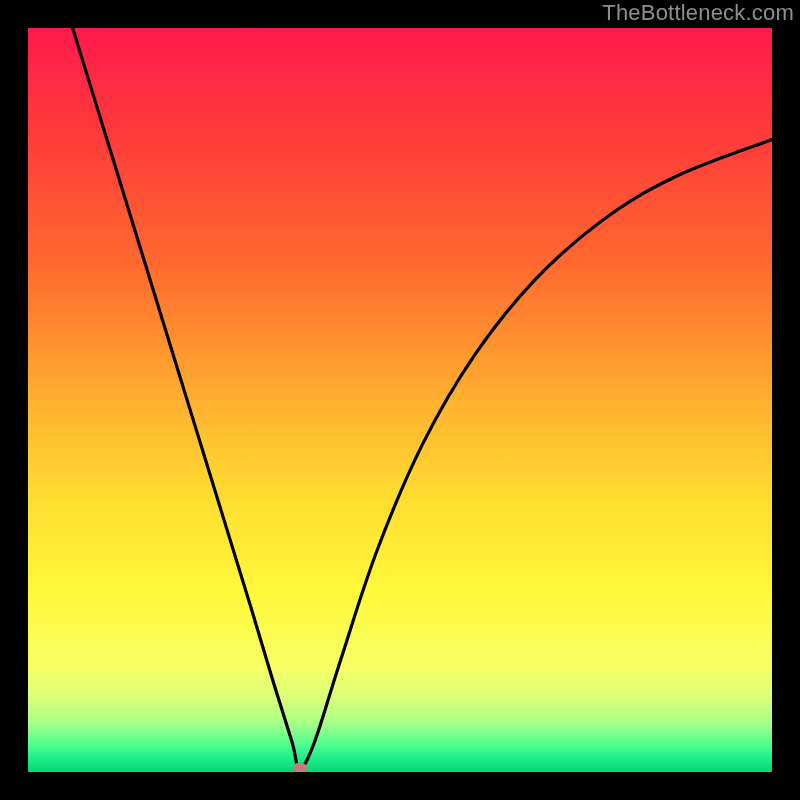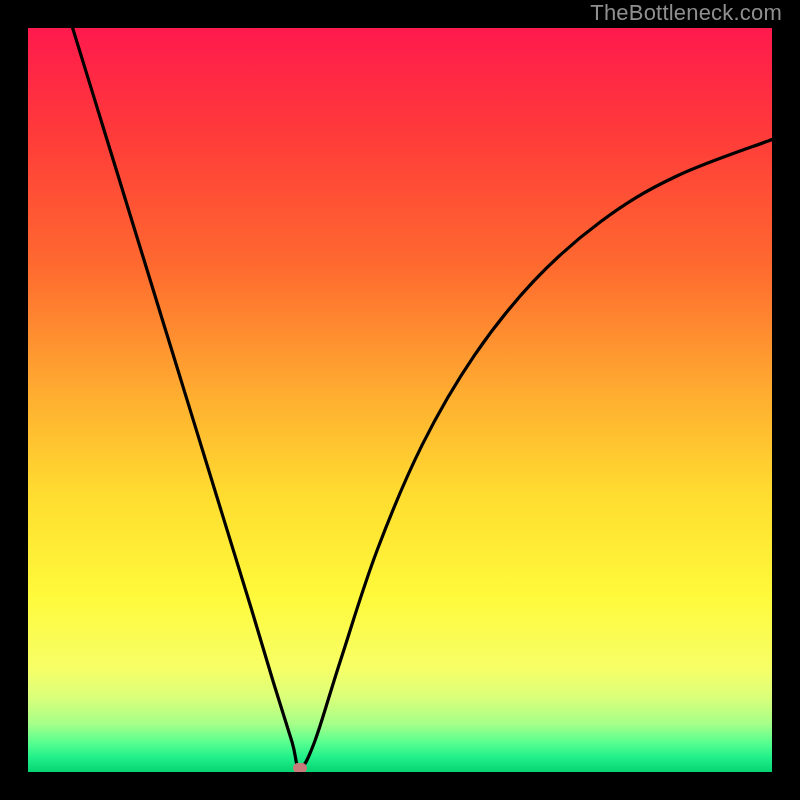--- a/index.html
+++ b/index.html
@@ -36,21 +36,21 @@
   svg.curve {
     position: absolute;
     left: 0;
     top: 0;
     width: 100%;
     height: 100%;
   }
   .watermark {
     position: absolute;
     top: 0;
-    right: 18px;
+    right: 6px;
     font-family: Arial, Helvetica, sans-serif;
     font-size: 22px;
     font-weight: 500;
     color: #8f8f8f;
     letter-spacing: 0.2px;
   }
   .minpoint {
     position: absolute;
     width: 14px;
     height: 10px;

